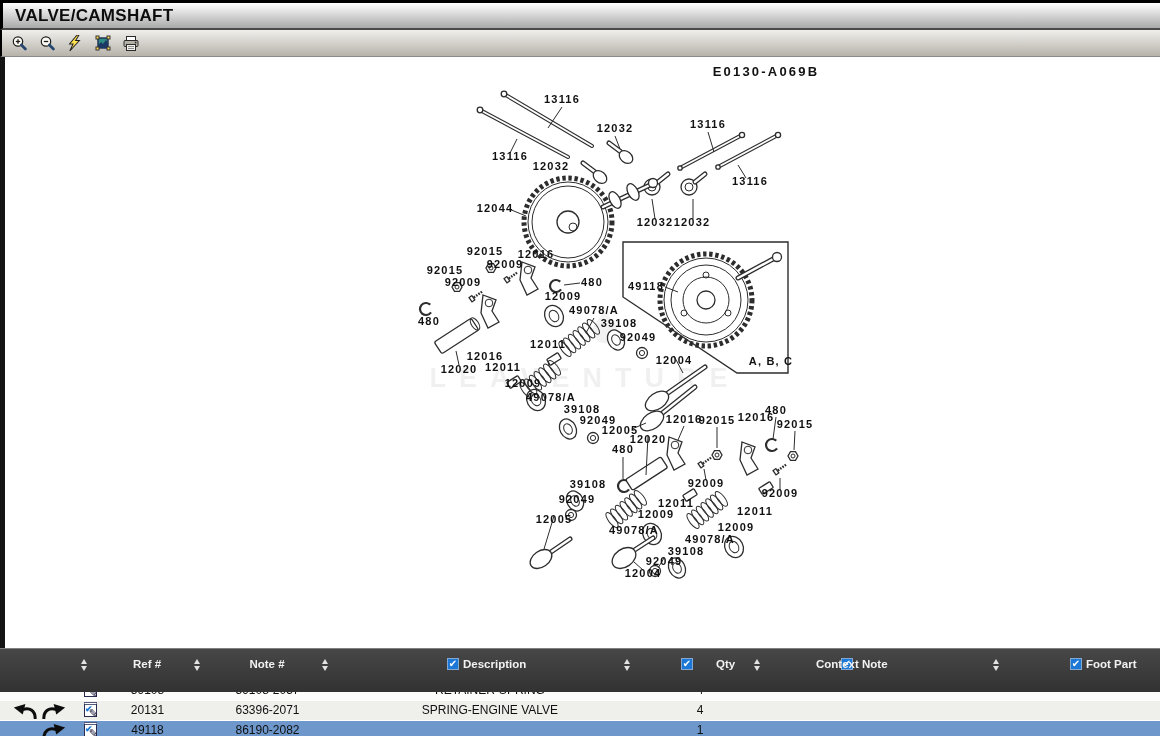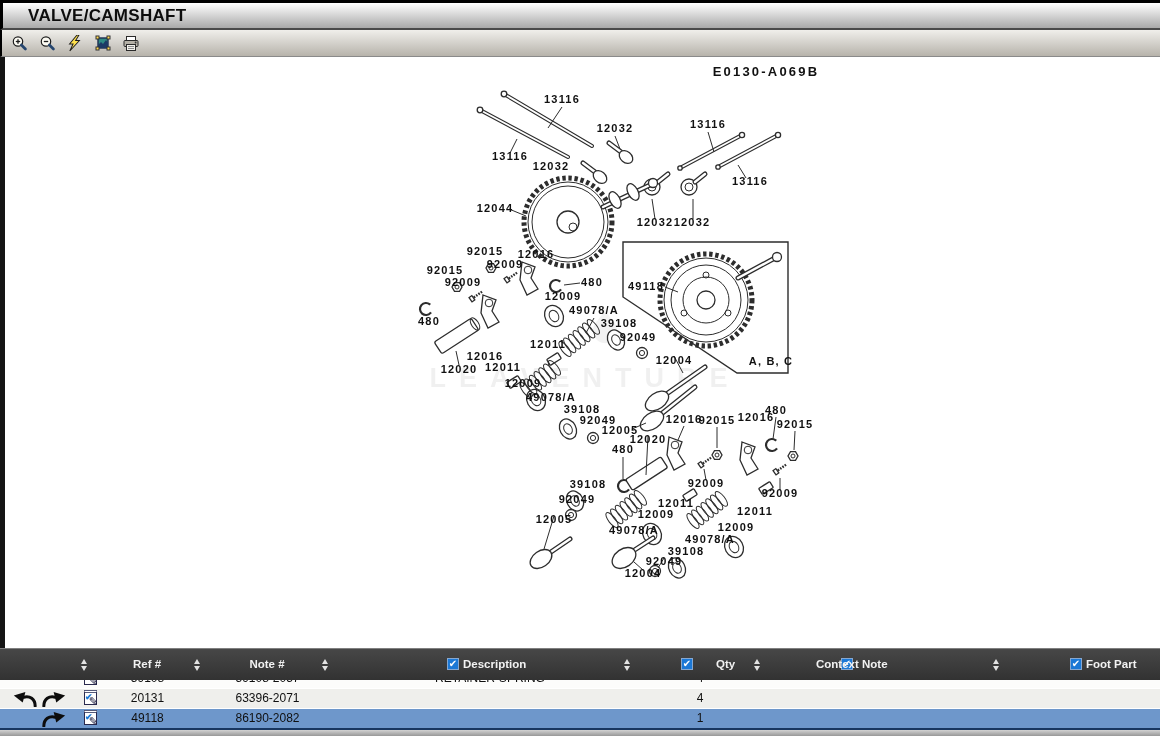--- a/index.html
+++ b/index.html
@@ -2,21 +2,21 @@
 <html><head>
 <meta charset="utf-8">
 <style>
   html,body{margin:0;padding:0;background:#fff;}
   body{width:1160px;height:736px;overflow:hidden;font-family:"Liberation Sans",sans-serif;}
   .window{width:1160px;height:736px;position:relative;background:#fff;}
 
   
   .titlebar{height:30px;box-sizing:border-box;border-top:3px solid #000;border-left:3px solid #000;
     background:linear-gradient(#ffffff,#a9a9a9);border-bottom:2px solid #4a4a4a;
-    display:flex;align-items:center;padding-left:25px;}
+    display:flex;align-items:center;padding-left:12px;}
   .title{font-size:17px;font-weight:bold;color:#0d0d0d;letter-spacing:.3px;}
 
   
   .toolbar{height:27px;box-sizing:border-box;border-left:2px solid #000;
     background:linear-gradient(#f0efeb,#b7b3ab);border-bottom:1px solid #8a8a8a;
     display:flex;align-items:center;gap:8px;padding-left:7px;}
   .tbtn{width:20px;height:20px;display:flex;align-items:center;justify-content:center;cursor:pointer;}
 
   
   .content{height:591px;box-sizing:border-box;background:#fff;border-left:5px solid #141414;position:relative;}
@@ -30,21 +30,21 @@
   .stem{stroke:#2d2d2d;stroke-width:5;stroke-linecap:round;fill:none;}
   .stemw{stroke:#fff;stroke-width:2.4;stroke-linecap:round;fill:none;}
   .rod{stroke:#2d2d2d;stroke-width:4;stroke-linecap:round;}
   .rodw{stroke:#fff;stroke-width:1.8;stroke-linecap:round;}
   .teeth{fill:none;stroke:#2d2d2d;stroke-width:5;stroke-dasharray:3.4 2.7;}
   .wm-text{font-family:"Liberation Sans",sans-serif;font-size:27px;font-weight:bold;letter-spacing:13px;
     fill:rgba(40,40,40,0.07);text-anchor:middle;}
   .wm-flame{fill:rgba(40,40,40,0.06);}
 
   
-  .thead{height:32px;background:linear-gradient(#474747,#323232);position:relative;border-top:1px solid #7f7f7f;box-sizing:border-box;}
+  .thead{height:44px;background:linear-gradient(#474747,#323232);position:relative;border-top:1px solid #7f7f7f;box-sizing:border-box;}
   .hlabel{position:absolute;top:9px;color:#f2f2f2;font-size:11.5px;font-weight:bold;white-space:nowrap;}
   .hcenter{transform:translateX(-50%);}
   .sort{position:absolute;top:10px;width:7px;height:13px;cursor:pointer;}
   .sort .up{display:block;width:0;height:0;border-left:3.5px solid transparent;border-right:3.5px solid transparent;
     border-bottom:5px solid #e2e2e2;margin-bottom:2px;}
   .sort .dn{display:block;width:0;height:0;border-left:3.5px solid transparent;border-right:3.5px solid transparent;
     border-top:5px solid #e2e2e2;}
   .hcheck{position:absolute;top:9px;width:12px;height:12px;background:#1b78d6;border:1px solid #86a7d0;
     box-sizing:border-box;color:#fff;font-size:10px;line-height:10px;text-align:center;cursor:pointer;}
 
@@ -439,20 +439,21 @@
               <path d="M16,1 L3,5 L13,13 Z" fill="#0d0d0d"></path>
             </svg>
             <svg class="nav-arrow" viewBox="0 0 30 18" width="27" height="16">
               <path d="M3,17 C3,9 9,5 16,7" fill="none" stroke="#0d0d0d" stroke-width="3.4" stroke-linecap="round"></path>
               <path d="M14,1 L27,5 L17,13 Z" fill="#0d0d0d"></path>
             </svg>
           </div>
           <div class="cell c-notes"><span class="note-ic"><span class="chk">✔</span><span class="pen">✎</span></span></div>
           <div class="cell c-ref">20131</div>
           <div class="cell c-part">63396-2071</div>
+          <div class="cell c-desc">SPRING-ENGINE VALVE</div>
           <div class="cell c-qty">4</div>
           <div class="cell c-ctx"></div>
           <div class="cell c-foot"></div>
         </div>
         <div class="trow selected">
           <div class="cell c-nav">
             <svg class="nav-arrow" viewBox="0 0 30 18" width="27" height="16">
               <path d="M3,17 C3,9 9,5 16,7" fill="none" stroke="#0d0d0d" stroke-width="3.4" stroke-linecap="round"></path>
               <path d="M14,1 L27,5 L17,13 Z" fill="#0d0d0d"></path>
             </svg>

